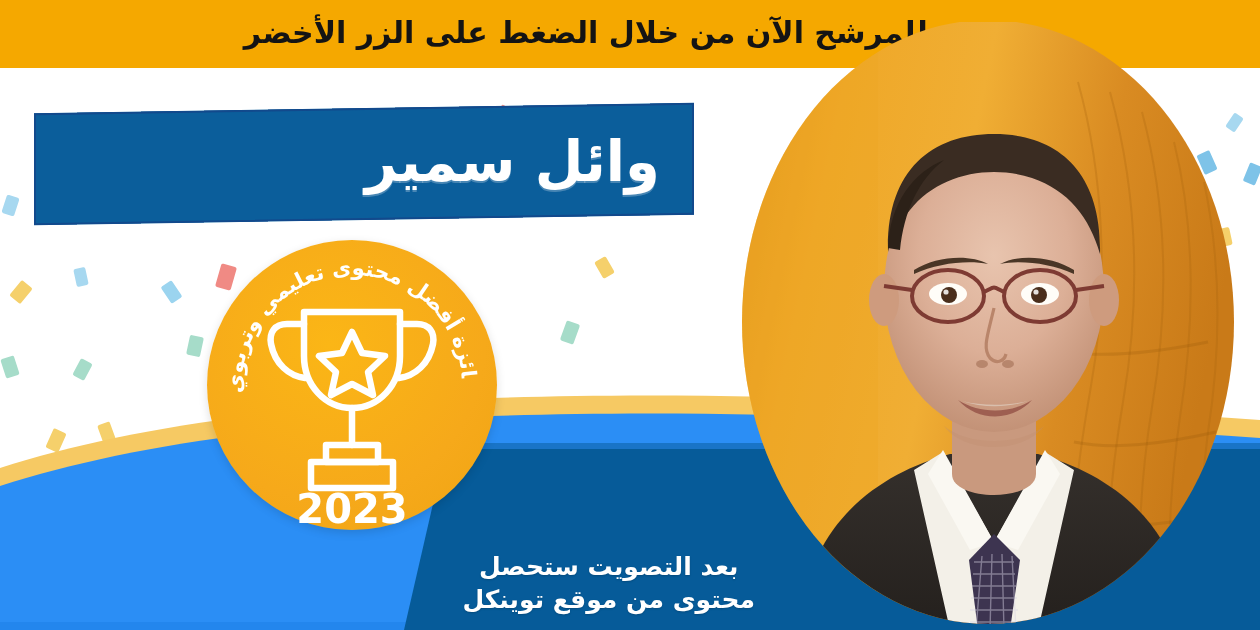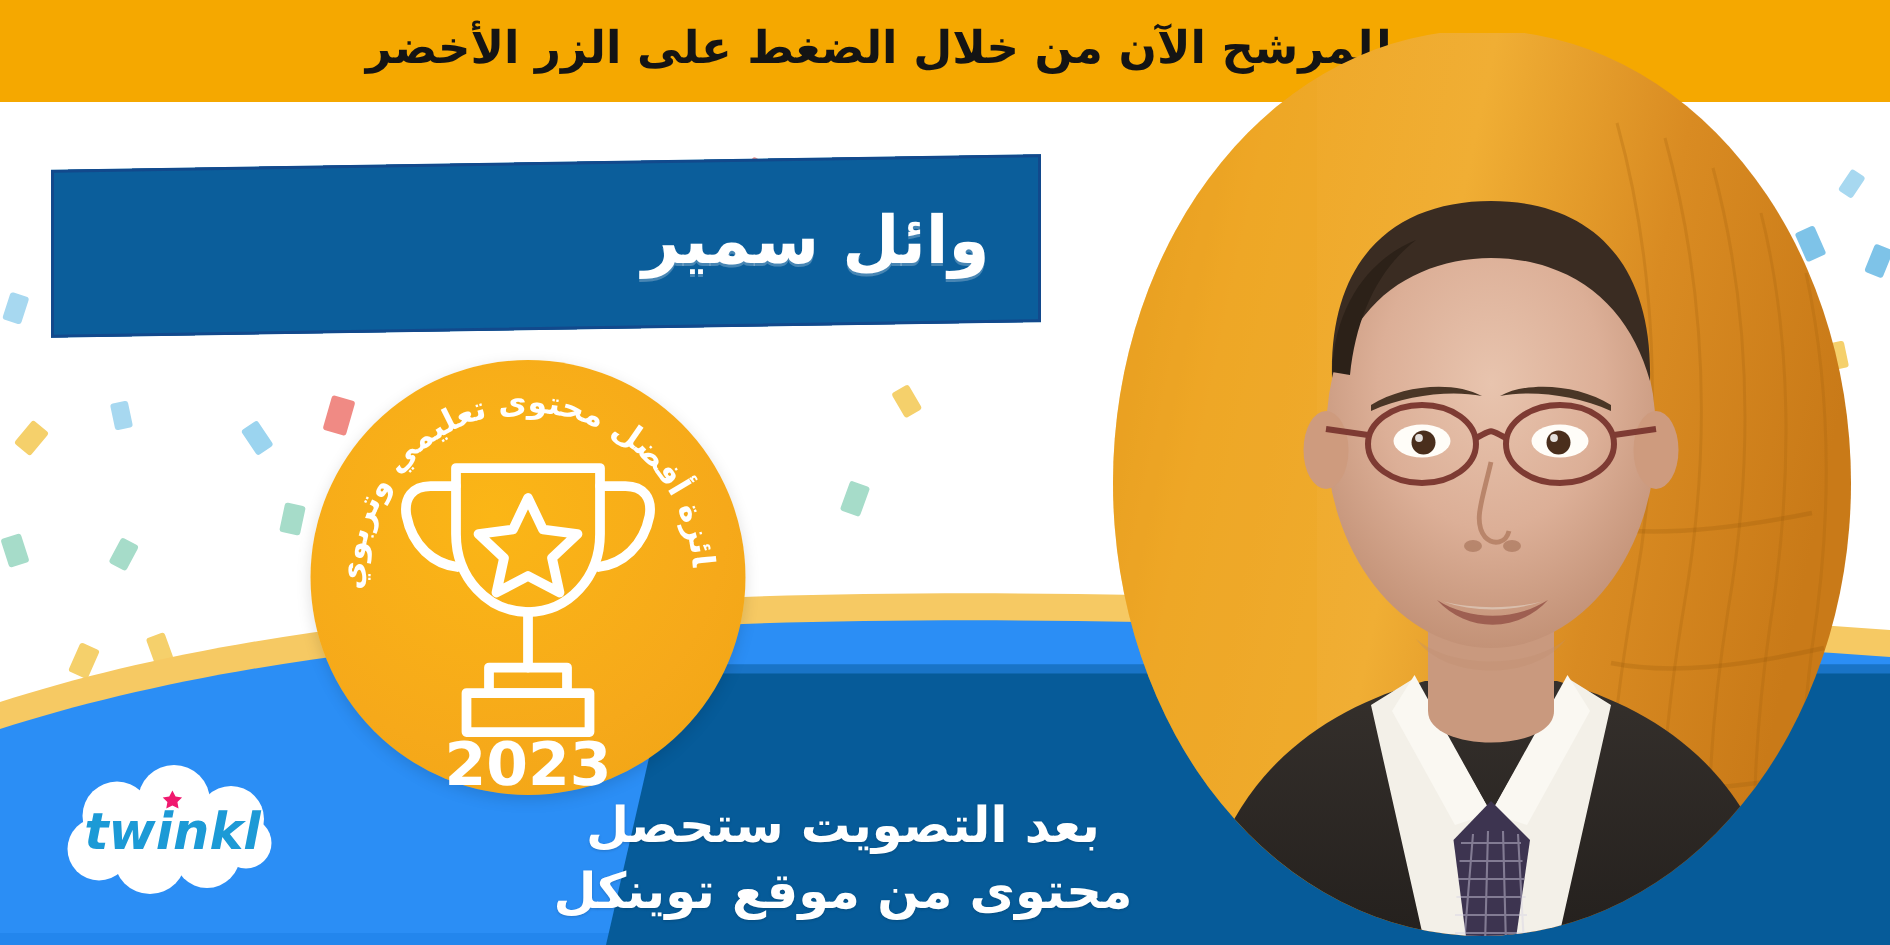--- a/index.html
+++ b/index.html
@@ -39,21 +39,21 @@
   
   .namebanner{
     position:absolute;left:34px;top:108px;width:660px;height:112px;
     background:#0B5E9B;z-index:5;
     transform:skewY(-0.9deg);
     box-shadow:0 0 0 2px #12498C inset;
   }
   .namebanner-text{
     position:absolute;right:34px;top:50%;transform:translateY(-50%) skewY(0.9deg);
     direction:rtl;unicode-bidi:bidi-override;
-    color:#ffffff;font-size:44px;font-weight:700;line-height:1;
+    color:#ffffff;font-size:56px;font-weight:700;line-height:1;
     white-space:nowrap;
     text-shadow:0 2px 0 rgba(255,255,255,.25);
   }
 
   
   .photo-wrap{
     position:absolute;right:12px;top:22px;width:510px;height:608px;z-index:7;
     overflow:hidden;
   }
 
@@ -63,21 +63,21 @@
     border-radius:50%;
     background:radial-gradient(circle at 42% 36%, #FBB616 0%, #F6A91A 62%, #EFA413 100%);
     box-shadow:0 3px 10px rgba(0,0,0,.13);
   }
   .badge svg{position:absolute;left:0;top:0;}
 
   
   .caption{
     position:absolute;right:505px;bottom:14px;z-index:10;
     direction:rtl;unicode-bidi:bidi-override;text-align:center;
-    color:#ffffff;font-size:33px;font-weight:700;line-height:1.33;
+    color:#ffffff;font-size:25px;font-weight:700;line-height:1.33;
     white-space:nowrap;
     text-shadow:0 1px 2px rgba(0,0,0,.18);
   }
 
   
   .twinkl{position:absolute;left:30px;bottom:28px;width:170px;height:92px;z-index:10;}
   .twinkl svg{display:block;}
 </style>
 </head>
 <body>
@@ -248,34 +248,18 @@
 
       <text x="145" y="283" text-anchor="middle" font-size="40" font-weight="700" fill="#ffffff" font-family="'DejaVu Sans','Liberation Sans',sans-serif" id="badge-year-txt">2023</text>
     </svg>
   </div>
 
   <div class="caption">
     <div>بعد التصويت ستحصل</div>
     <div>محتوى من موقع توينكل</div>
   </div>
 
-  <div class="twinkl">
-    <svg width="170" height="92" viewBox="0 0 170 92">
-      <g>
-        <circle cx="48" cy="34" r="23" fill="#ffffff"></circle>
-        <circle cx="86" cy="24" r="24" fill="#ffffff"></circle>
-        <circle cx="124" cy="36" r="22" fill="#ffffff"></circle>
-        <circle cx="36" cy="56" r="21" fill="#ffffff"></circle>
-        <circle cx="70" cy="62" r="24" fill="#ffffff"></circle>
-        <circle cx="108" cy="60" r="22" fill="#ffffff"></circle>
-        <circle cx="134" cy="52" r="17" fill="#ffffff"></circle>
-        <rect x="32" y="32" width="104" height="34" fill="#ffffff"></rect>
-      </g>
-      <text x="85" y="56" text-anchor="middle" font-size="34" font-weight="700" fill="#1C9AD6" font-style="italic" font-family="'DejaVu Sans','Liberation Sans',sans-serif" id="twinkl-word">twinkl</text>
-      <path d="M85,20 L88.4,26.2 L95.4,27.3 L90.4,32.3 L91.6,39.3 L85,36 L78.4,39.3 L79.6,32.3 L74.6,27.3 L81.6,26.2 Z" transform="translate(0,-4) scale(0.62) translate(52,14)" fill="#F0196E"></path>
-    </svg>
-  </div>
 
   <div class="topbar">
     <div class="topbar-text">صوت للمرشح الآن من خلال الضغط على الزر الأخضر</div>
   </div>
 
 </div>
 
 </body></html>

